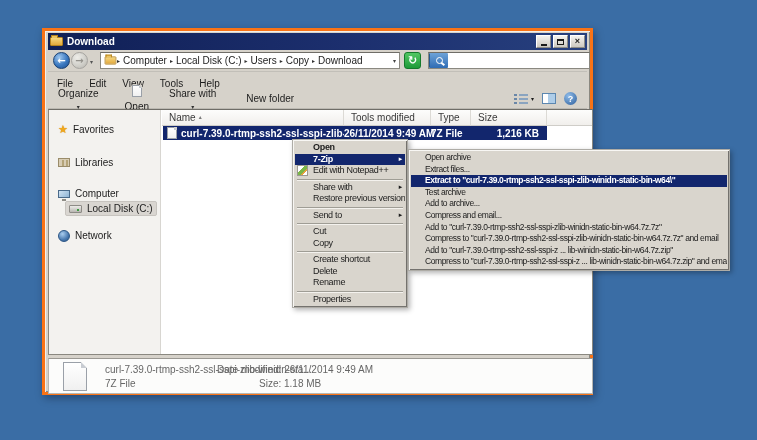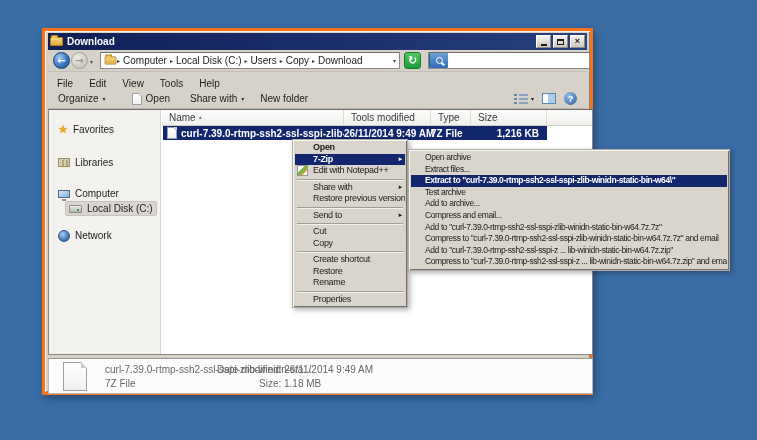--- a/index.html
+++ b/index.html
@@ -50,26 +50,26 @@
   .search-box input::placeholder { color:#8a8a8a; }
   .search-btn { width:19px; background:linear-gradient(#6ea3d8,#2f6cb4); border-left:1px solid #27588f; border-radius:1px;
     display:flex; align-items:center; justify-content:center; }
   .mag { width:7px; height:7px; border:1.5px solid #fff; border-radius:50%; position:relative; }
   .mag::after { content:""; position:absolute; width:4px; height:1.5px; background:#fff; right:-3.5px; bottom:-1px; transform:rotate(40deg); }
 
   
   .menubar { position:absolute; left:3px; top:42px; right:3px; height:16px; display:flex; align-items:flex-end; gap:16px; padding-left:9px; background:#d6d2ca; }
   .menubar .m { color:#1c1c1c; }
   .toolbar { position:absolute; left:3px; top:58px; right:3px; height:20px; display:flex; align-items:center; background:#d6d2ca; border-bottom:1px solid #bcb9b2; }
-  .tbtn { display:flex; align-items:center; gap:4px; padding:2px 6px; color:#1c1c1c; white-space:nowrap; }
+  .tbtn { display:flex; align-items:center; gap:4px; padding:2px 6px; color:#1c1c1c; white-space:nowrap;flex-direction:column; }
   .tbtn .caret { font-size:6px; color:#333; font-family:"DejaVu Sans",sans-serif; }
   .tb-organize { margin-left:4px; }
   .tb-open { margin-left:14px; }
   .tb-share { margin-left:8px; }
-  .tb-newfolder { margin-left:4px; }
+  .tb-newfolder { margin-left:18px; }
   .toolbar-right { margin-left:auto; display:flex; align-items:center; gap:8px; padding-right:10px; }
   .views-icon { width:14px; height:10px; position:relative; }
   .views-icon::before { content:""; position:absolute; left:0; top:0; width:3px; height:2px; background:#6a87a8; box-shadow:0 4px 0 #6a87a8, 0 8px 0 #6a87a8; }
   .views-icon::after  { content:""; position:absolute; left:5px; top:0; width:9px; height:2px; background:#8aa4c0; box-shadow:0 4px 0 #8aa4c0, 0 8px 0 #8aa4c0; }
   .pane-icon { width:14px; height:11px; border:1px solid #5c87b0; background:linear-gradient(90deg,#fff 0 45%, #aecde8 45%); }
   .help-icon { width:13px; height:13px; border-radius:50%; background:radial-gradient(circle at 35% 30%, #8fbce9, #2a5c9a); color:#fff; font-weight:bold; font-size:9px; display:flex; align-items:center; justify-content:center; }
 
   
   .content { position:absolute; left:3px; top:78px; width:545px; height:246px; background:#fff; border:1px solid #8a8880; border-top-color:#6f6d67; }
   .sidebar { position:absolute; left:0; top:0; width:112px; height:100%; background:#f3f2ef; border-right:1px solid #d8d6d1; }
@@ -279,21 +279,21 @@
     <div class="msep"></div>
     <div class="mi"><span>Share with</span><span class="sub-arrow">▸</span></div>
     <div class="mi">Restore previous versions</div>
     <div class="msep"></div>
     <div class="mi"><span>Send to</span><span class="sub-arrow">▸</span></div>
     <div class="msep"></div>
     <div class="mi">Cut</div>
     <div class="mi">Copy</div>
     <div class="msep"></div>
     <div class="mi">Create shortcut</div>
-    <div class="mi">Restore</div>
+    <div class="mi">Delete</div>
     <div class="mi">Rename</div>
     <div class="msep"></div>
     <div class="mi">Properties</div>
   </div>
 
   <div class="menu smenu">
     <div class="mi">Open archive</div>
     <div class="mi">Extract files...</div>
     <div class="mi hl">Extract to "curl-7.39.0-rtmp-ssh2-ssl-sspi-zlib-winidn-static-bin-w64\"</div>
     <div class="mi">Test archive</div>

